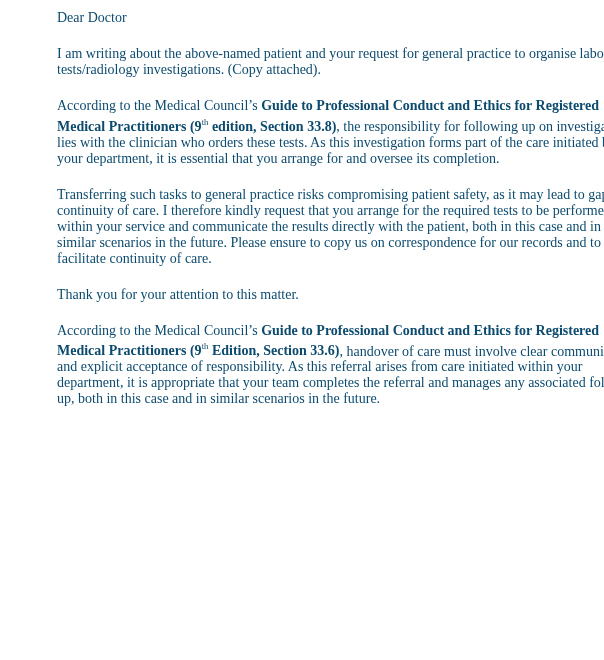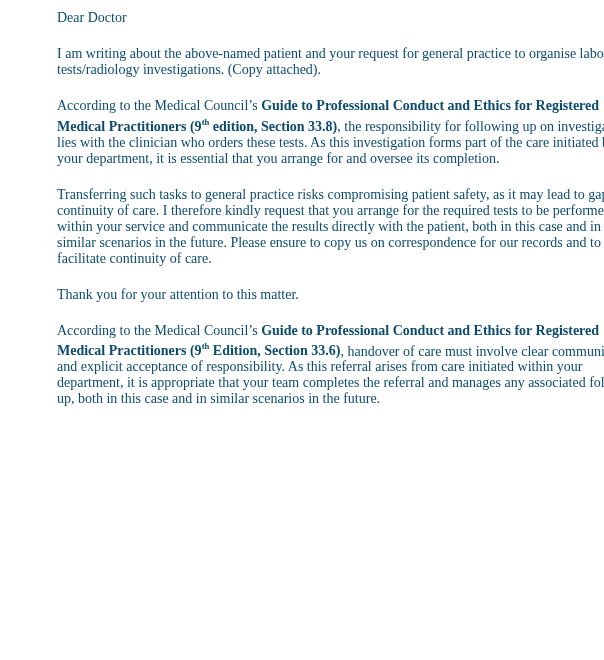--- a/index.html
+++ b/index.html
@@ -41,21 +41,21 @@
   }
   .heading.big-gap {
     margin-top: 34px;
   }
   .bold-run {
     font-weight: bold;
   }
   sup.ordinal {
     font-size: 0.62em;
     vertical-align: super;
-    font-weight: bold;
+    font-weight: normal;
   }
 </style>
 </head>
 <body>
 
 <div class="page">
 
   <p class="block first">Dear Doctor</p>
 
 

